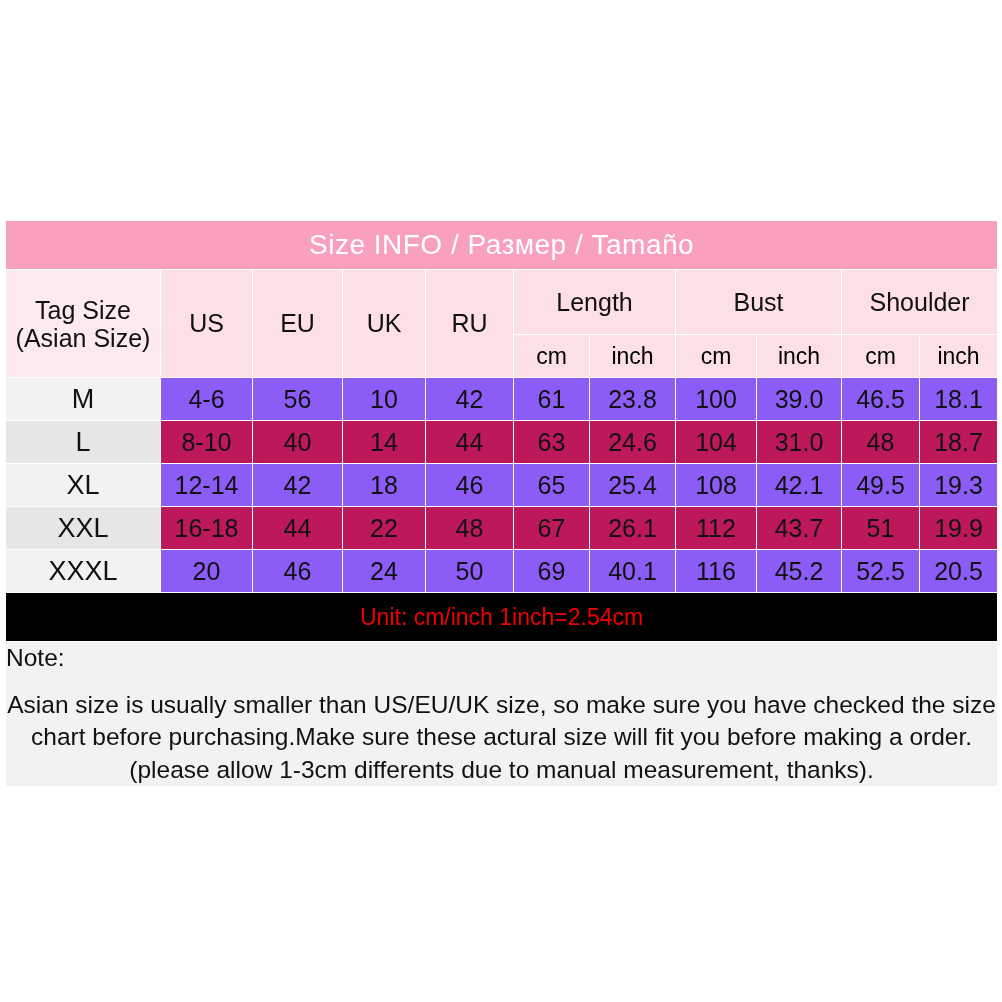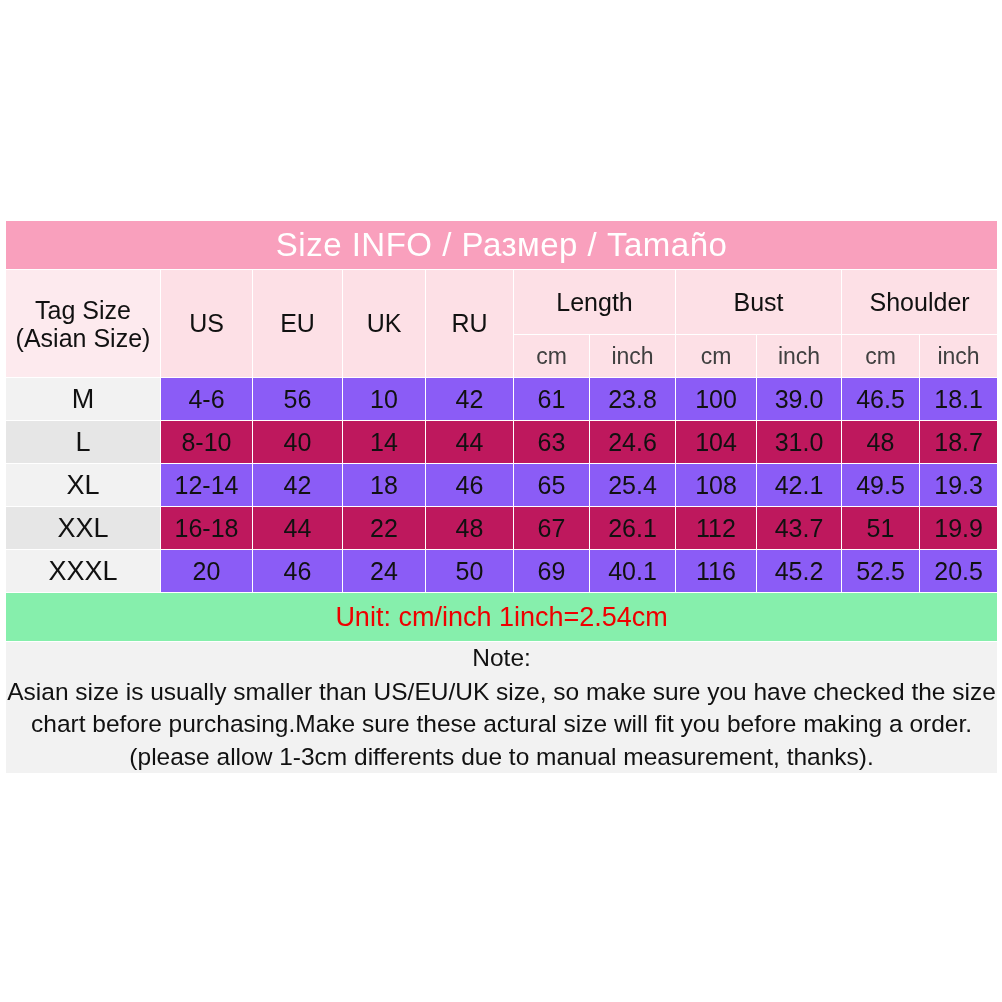--- a/index.html
+++ b/index.html
@@ -28,21 +28,21 @@
     border: 1px solid #ffffff;
     text-align: center;
     vertical-align: middle;
     padding: 0;
     font-weight: normal;
   }
   
   .title-bar {
     background: #f9a0bd;
     color: #ffffff;
-    font-size: 33px;
+    font-size: 28px;
     height: 48px;
     letter-spacing: 0.5px;
   }
   
   .hdr-group {
     background: #fde0e6;
     color: #111111;
     font-size: 25px;
     font-weight: bold;
     height: 64px;
@@ -51,59 +51,59 @@
     background: #fdeaee;
     color: #111111;
     font-size: 25px;
     font-weight: bold;
     line-height: 1.12;
     padding: 4px 2px;
     margin-top: 44px;
   }
   .hdr-unit {
     background: #fde0e6;
-    color: #404040;
+    color: #000000;
     font-size: 23px;
     font-weight: bold;
     height: 42px;
   }
   
   tr.row-odd td { background: #8b5cf6; }
   tr.row-even td { background: #be185d; }
   td.cell {
     font-size: 25px;
     color: #111111;
     height: 42px;
   }
   td.cell-tag {
     font-size: 27px;
     color: #111111;
   }
   tr.row-odd td.cell-tag { background: #f2f2f2; }
   tr.row-even td.cell-tag { background: #e6e6e6; }
   
   .unit-row td {
-    background: #86efac;
+    background: #000000;
     color: #ee0000;
-    font-size: 27px;
+    font-size: 23px;
     height: 48px;
   }
   
   .note-row td {
     background: #f2f2f2;
     color: #111111;
     font-size: 24.5px;
     padding: 6px 10px 14px 10px;
     line-height: 1.33;
     text-align: center;
   }
   .note-title {
     display: block;
-    text-align: center;
-    margin-bottom: 1px;
+    text-align: left;
+    margin-bottom: 14px;
   }
   .note-body {
     display: block;
   }
 </style>
 </head>
 <body>
 
 <div id="chart-wrap">
   <table class="size-table">

